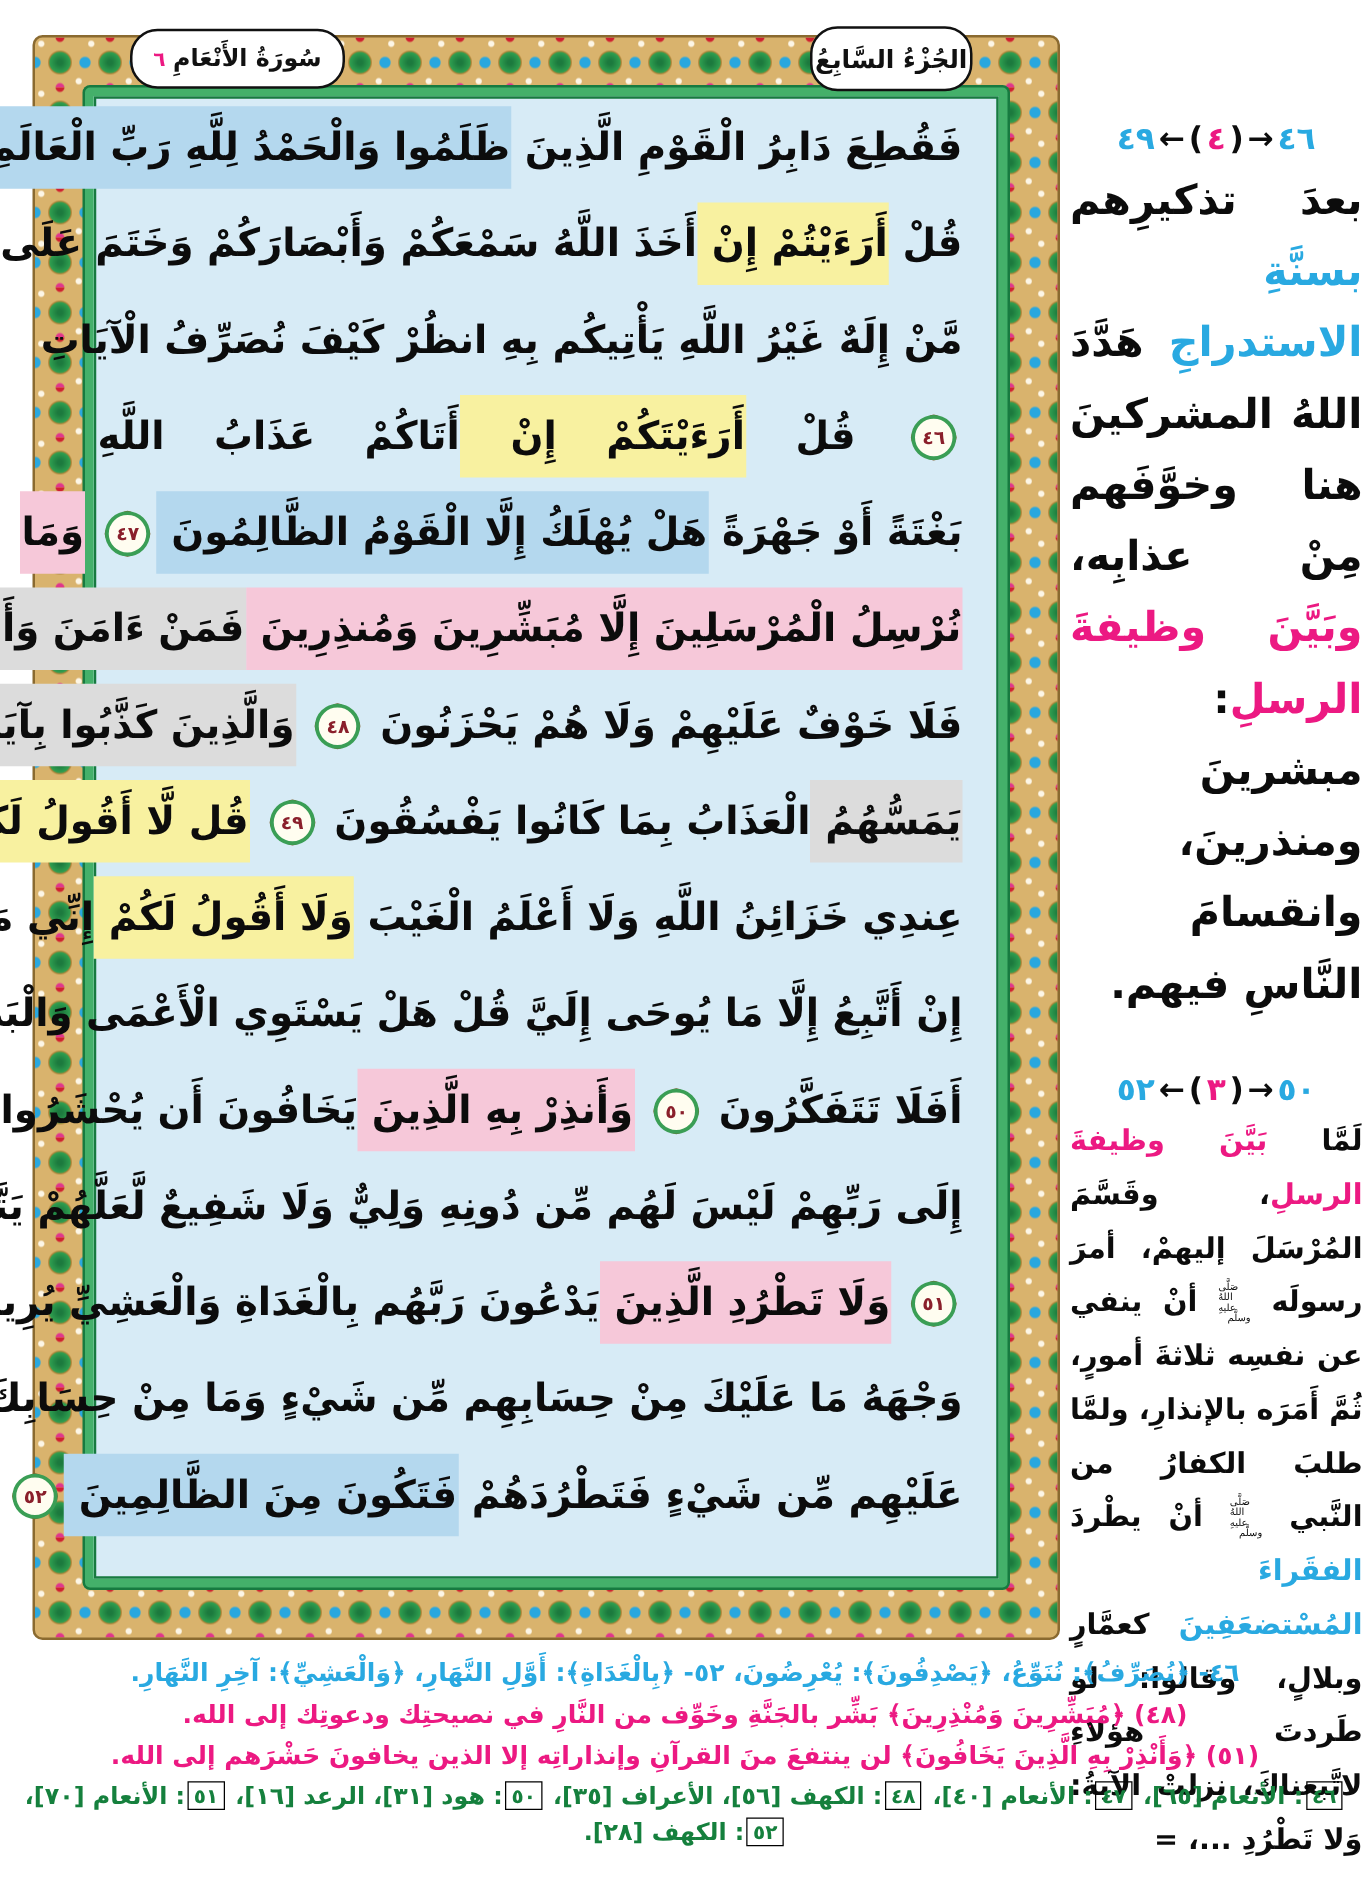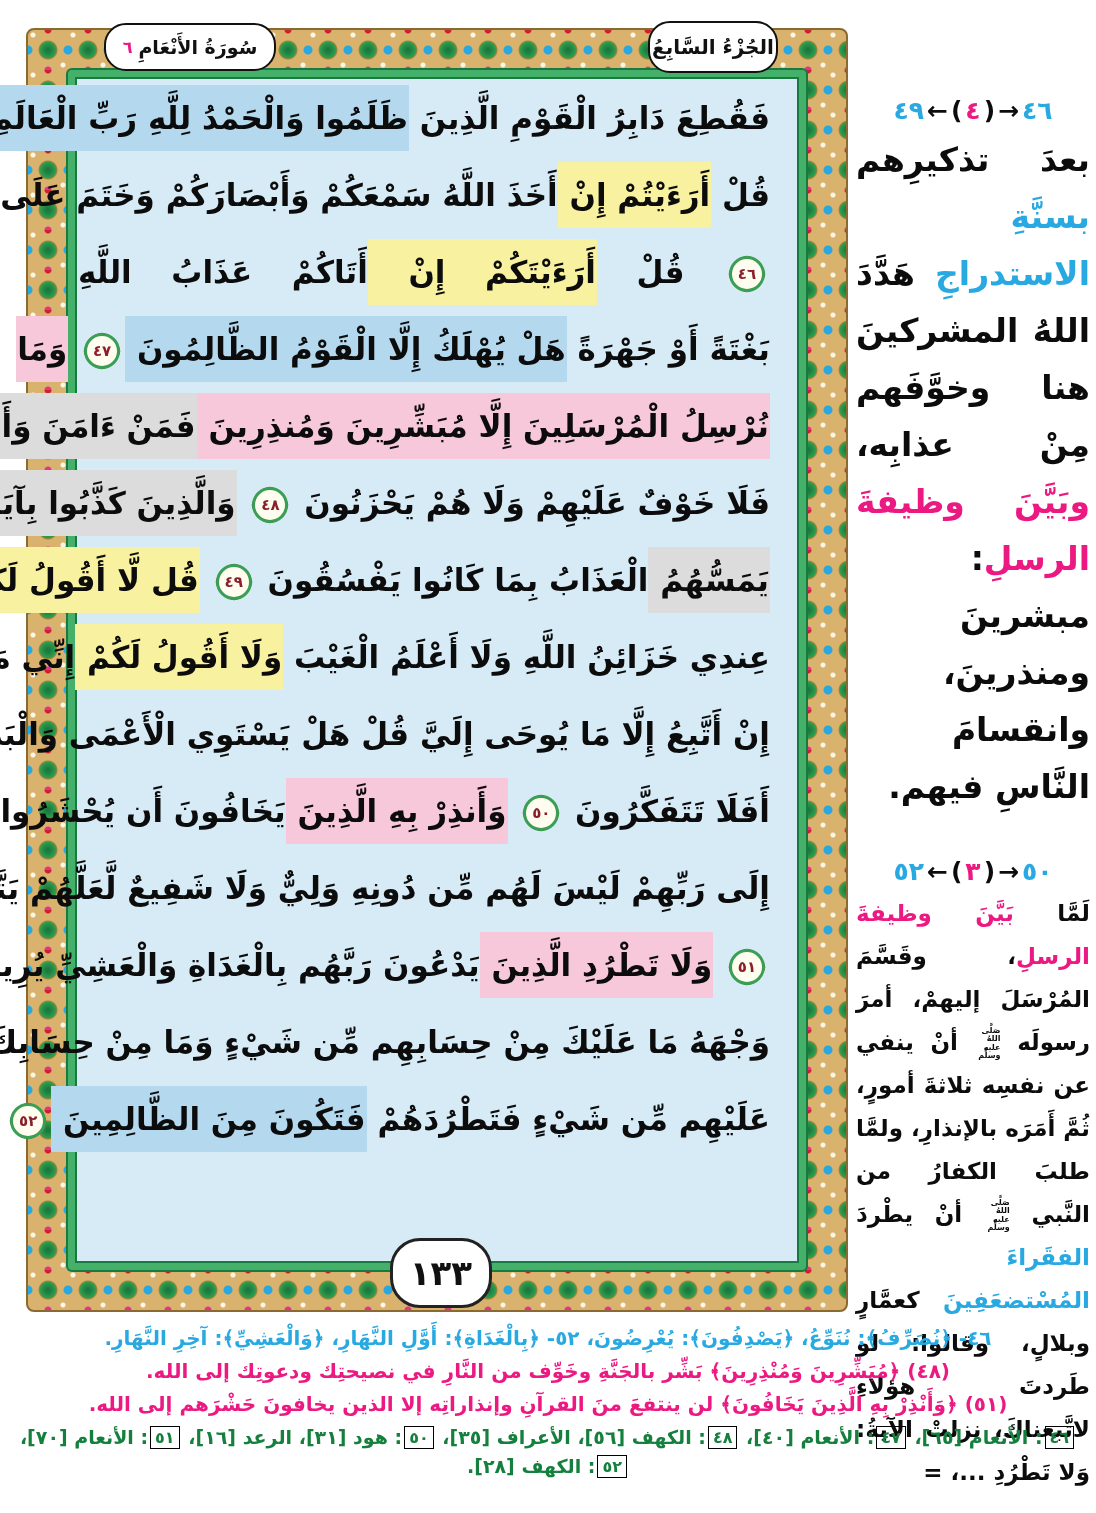--- a/index.html
+++ b/index.html
@@ -70,22 +70,22 @@
             font-size:25px;font-weight:bold;margin-bottom:6px;}
   .sb-range .c{color:var(--cyan-text);}
   .sb-range .m{color:var(--magenta-text);}
   .sb-text{font-weight:bold;text-align:justify;text-align-last:right;margin:0;}
   .sb-1 .sb-text{font-size:33px;line-height:57px;}
   .sb-2 .sb-text{font-size:23px;line-height:43px;}
   .sb-2{margin-top:42px;}
   .sb-text .c{color:var(--cyan-text);}
   .sb-text .m{color:var(--magenta-text);}
   .sb-text .b{font-weight:900;}
-  .saw{display:inline-block;width:26px;font-size:8px;line-height:1.05;text-align:right;
-       vertical-align:-8px;font-weight:bold;}
+  .saw{display:inline-block;width:26px;font-size:8px;line-height:1.05;text-align:left;
+       vertical-align:-8px;font-weight:normal;}
 
   
   .pageno{position:absolute;left:390px;top:1238px;width:96px;height:64px;background:#fff;
           border:3px solid #222;border-radius:30px;display:flex;align-items:center;justify-content:center;
           font-size:34px;font-weight:bold;color:#111;z-index:4;}
 
   
   .footnotes{position:absolute;left:10px;top:1320px;width:1076px;direction:rtl;text-align:center;}
   .fn{margin:4px;font-weight:bold;font-size:20px;line-height:29px;}
   .fn-cyan{color:var(--cyan-text);}
@@ -109,20 +109,21 @@
     <span class="no">٦</span>
   </div>
 
   <div class="cart cart-juz">
     <span>الجُزْءُ السَّابِعُ</span>
   </div>
 
   <div class="quran">
       <div class="q-line"><span>فَقُطِعَ دَابِرُ الْقَوْمِ الَّذِينَ </span><span class="hl hl-blue">ظَلَمُوا وَالْحَمْدُ لِلَّهِ رَبِّ الْعَالَمِينَ</span></div>
       <div class="q-line"><span>قُلْ </span><span class="hl hl-yellow">أَرَءَيْتُمْ إِنْ </span><span>أَخَذَ اللَّهُ سَمْعَكُمْ وَأَبْصَارَكُمْ وَخَتَمَ عَلَى قُلُوبِكُم</span></div>
+      <div class="q-line"><span>مَّنْ إِلَهٌ غَيْرُ اللَّهِ يَأْتِيكُم بِهِ انظُرْ كَيْفَ نُصَرِّفُ الْآيَاتِ</span></div>
       <div class="q-line"><span class="rosette"><span class="dia"></span><span class="cir"></span><span class="r-num">٤٦</span></span><span> قُلْ </span><span class="hl hl-yellow">أَرَءَيْتَكُمْ إِنْ </span><span>أَتَاكُمْ عَذَابُ اللَّهِ</span></div>
       <div class="q-line"><span>بَغْتَةً أَوْ جَهْرَةً </span><span class="hl hl-blue">هَلْ يُهْلَكُ إِلَّا الْقَوْمُ الظَّالِمُونَ </span><span class="rosette"><span class="dia"></span><span class="cir"></span><span class="r-num">٤٧</span></span><span> </span><span class="hl hl-pink">وَمَا</span></div>
       <div class="q-line"><span class="hl hl-pink">نُرْسِلُ الْمُرْسَلِينَ إِلَّا مُبَشِّرِينَ وَمُنذِرِينَ </span><span class="hl hl-gray">فَمَنْ ءَامَنَ وَأَصْلَحَ</span></div>
       <div class="q-line"><span>فَلَا خَوْفٌ عَلَيْهِمْ وَلَا هُمْ يَحْزَنُونَ </span><span class="rosette"><span class="dia"></span><span class="cir"></span><span class="r-num">٤٨</span></span><span> </span><span class="hl hl-gray">وَالَّذِينَ كَذَّبُوا بِآيَاتِنَا</span></div>
       <div class="q-line"><span class="hl hl-gray">يَمَسُّهُمُ </span><span>الْعَذَابُ بِمَا كَانُوا يَفْسُقُونَ </span><span class="rosette"><span class="dia"></span><span class="cir"></span><span class="r-num">٤٩</span></span><span> </span><span class="hl hl-yellow">قُل لَّا أَقُولُ لَكُمْ</span></div>
       <div class="q-line"><span>عِندِي خَزَائِنُ اللَّهِ وَلَا أَعْلَمُ الْغَيْبَ </span><span class="hl hl-yellow">وَلَا أَقُولُ لَكُمْ </span><span>إِنِّي مَلَكٌ</span></div>
       <div class="q-line"><span>إِنْ أَتَّبِعُ إِلَّا مَا يُوحَى إِلَيَّ قُلْ هَلْ يَسْتَوِي الْأَعْمَى وَالْبَصِيرُ</span></div>
       <div class="q-line"><span>أَفَلَا تَتَفَكَّرُونَ </span><span class="rosette"><span class="dia"></span><span class="cir"></span><span class="r-num">٥٠</span></span><span> </span><span class="hl hl-pink">وَأَنذِرْ بِهِ الَّذِينَ </span><span>يَخَافُونَ أَن يُحْشَرُوا</span></div>
       <div class="q-line"><span>إِلَى رَبِّهِمْ لَيْسَ لَهُم مِّن دُونِهِ وَلِيٌّ وَلَا شَفِيعٌ لَّعَلَّهُمْ يَتَّقُونَ</span></div>
       <div class="q-line"><span class="rosette"><span class="dia"></span><span class="cir"></span><span class="r-num">٥١</span></span><span> </span><span class="hl hl-pink">وَلَا تَطْرُدِ الَّذِينَ </span><span>يَدْعُونَ رَبَّهُم بِالْغَدَاةِ وَالْعَشِيِّ يُرِيدُونَ</span></div>
@@ -150,23 +151,20 @@
           <span class="k">(</span>
           <span class="m">٣</span>
           <span class="k">)</span>
           <span class="k">→</span>
           <span class="c">٥٠</span>
         </div>
         <p class="sb-text"><span>لَمَّا </span><span class="m">بَيَّنَ وظيفةَ الرسلِ</span><span>، وقَسَّمَ المُرْسَلَ إليهمْ، أمرَ رسولَه </span><span class="saw">صَلَّى اللهُ عليهِ وسلَّم</span><span> أنْ ينفي عن نفسِه ثلاثةَ أمورٍ، ثُمَّ أَمَرَه بالإنذارِ، ولمَّا طلبَ الكفارُ من النَّبي </span><span class="saw">صَلَّى اللهُ عليهِ وسلَّم</span><span> أنْ يطْردَ </span><span class="c">الفقَراءَ المُسْتضعَفِينَ</span><span> كعمَّارٍ وبلالٍ، وقالوا: لو طَردتَ هؤلاءِ لاتَّبعناكَ، نزلتْ الآيةُ: </span><span class="b">وَلا تَطْرُدِ ...، =</span></p>
       </div>
     </div>
 
-  <div class="pageno">
-    <span>١٣٣</span>
-  </div>
 
   <div class="footnotes">
       <p class="fn fn-cyan"><span>٤٦- ﴿نُصَرِّفُ﴾: نُنَوِّعُ، ﴿يَصْدِفُونَ﴾: يُعْرِضُونَ، ٥٢- ﴿بِالْغَدَاةِ﴾: أَوَّلِ النَّهَارِ، ﴿وَالْعَشِيِّ﴾: آخِرِ النَّهَارِ.</span></p>
       <p class="fn fn-magenta"><span>(٤٨) ﴿مُبَشِّرِينَ وَمُنْذِرِينَ﴾ بَشِّر بالجَنَّةِ وخَوِّف من النَّارِ في نصيحتِك ودعوتِك إلى الله.</span></p>
       <p class="fn fn-magenta"><span>(٥١) ﴿وَأَنْذِرْ بِهِ الَّذِينَ يَخَافُونَ﴾ لن ينتفعَ منَ القرآنِ وإنذاراتِه إلا الذين يخافونَ حَشْرَهم إلى الله.</span></p>
       <p class="fn fn-black"><span class="refbox">٤٦</span><span>: الأنعام [٦٥]، </span><span class="refbox">٤٧</span><span>: الأنعام [٤٠]، </span><span class="refbox">٤٨</span><span>: الكهف [٥٦]، الأعراف [٣٥]، </span><span class="refbox">٥٠</span><span>: هود [٣١]، الرعد [١٦]، </span><span class="refbox">٥١</span><span>: الأنعام [٧٠]، </span><span class="refbox">٥٢</span><span>: الكهف [٢٨].</span></p>
     </div>
 
 </div>
 

